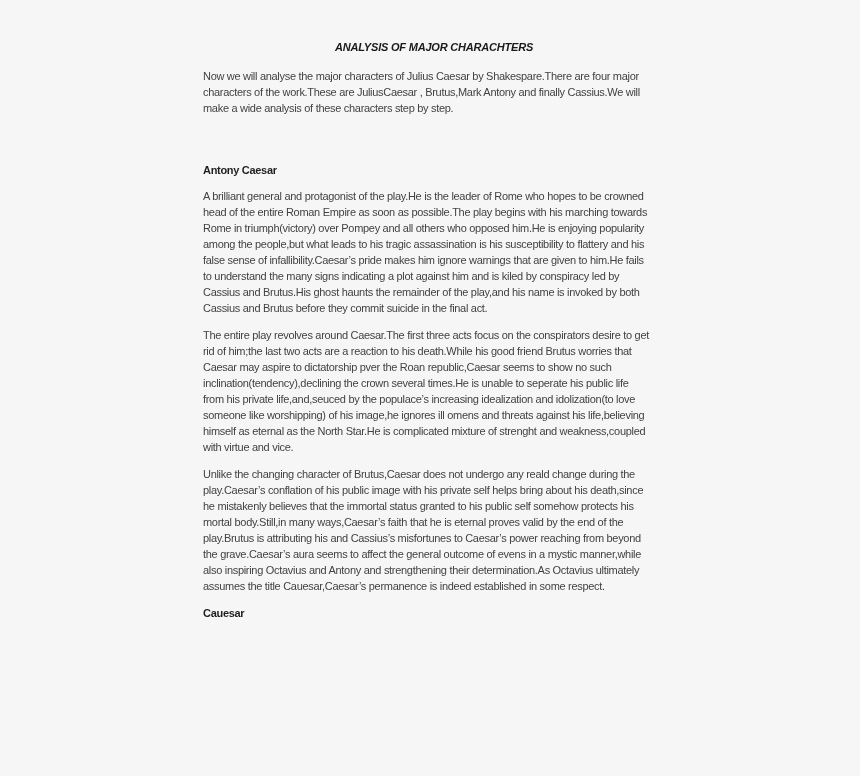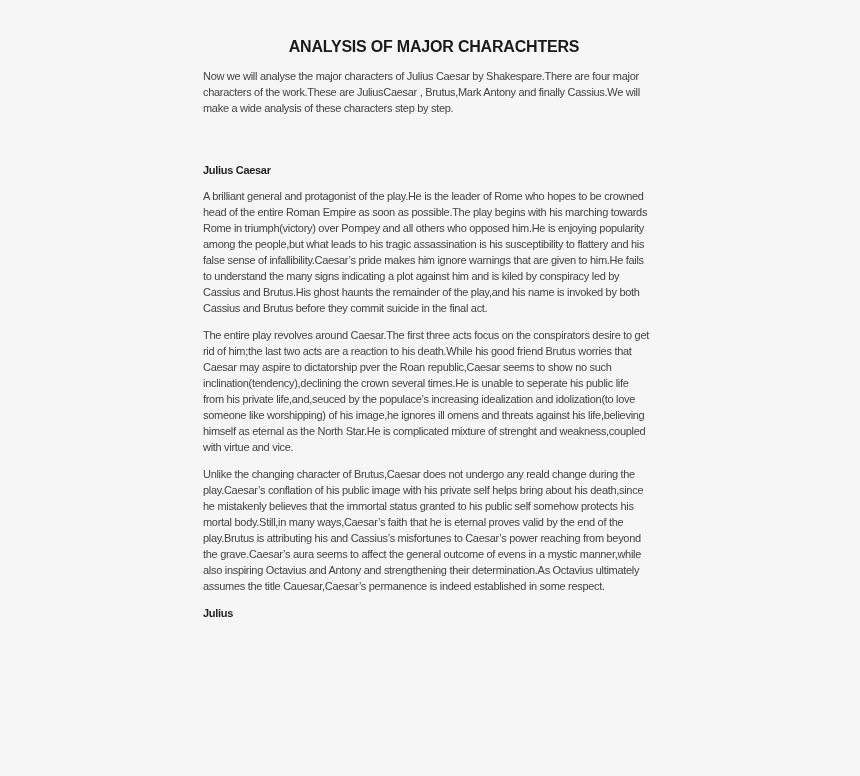--- a/index.html
+++ b/index.html
@@ -24,26 +24,27 @@
     top: 0;
     width: 462px;
     padding-top: 39px;
     color: #424242;
     font-size: 11px;
     line-height: 16px;
     letter-spacing: -0.3px;
   }
   .doc-title {
     margin: 0 0 13px 0;
-    font-size: 16px;
+    font-size: 11px;
     line-height: 16px;
     font-weight: bold;
     color: #1a1a1a;
     text-align: center;
     letter-spacing: -0.2px;
+    font-style: italic;
   }
   .para {
     margin: 0 16px 11px 0;
   }
   .section-heading {
     margin: 0 0 10px 0;
     font-size: 11px;
     line-height: 16px;
     font-weight: bold;
     color: #1f1f1f;
@@ -55,25 +56,25 @@
 </head>
 <body>
 
 <div class="page">
   <div class="content">
 
     <h1 class="doc-title">ANALYSIS OF MAJOR CHARACHTERS</h1>
 
     <p class="para">Now we will analyse the major characters of Julius Caesar by Shakespare.There are four major characters of the work.These are JuliusCaesar , Brutus,Mark Antony and finally Cassius.We will make a wide analysis of these characters step by step.</p>
 
-    <h2 class="section-heading first">Julius Caesar</h2>
+    <h2 class="section-heading first">Antony Caesar</h2>
 
     <p class="para">A brilliant general and protagonist of the play.He is the leader of Rome who hopes to be crowned head of the entire Roman Empire as soon as possible.The play begins with his marching towards Rome in triumph(victory) over Pompey and all others who opposed him.He is enjoying popularity among the people,but what leads to his tragic assassination is his susceptibility to flattery and his false sense of infallibility.Caesar’s pride makes him ignore warnings that are given to him.He fails to understand the many signs indicating a plot against him and is kiled by conspiracy led by Cassius and Brutus.His ghost haunts the remainder of the play,and his name is invoked by both Cassius and Brutus before they commit suicide in the final act.</p>
 
     <p class="para">The entire play revolves around Caesar.The first three acts focus on the conspirators desire to get rid of him;the last two acts are a reaction to his death.While his good friend Brutus worries that Caesar may aspire to dictatorship pver the Roan republic,Caesar seems to show no such inclination(tendency),declining the crown several times.He is unable to seperate his public life from his private life,and,seuced by the populace’s increasing idealization and idolization(to love someone like worshipping) of his image,he ignores ill omens and threats against his life,believing himself as eternal as the North Star.He is complicated mixture of strenght and weakness,coupled with virtue and vice.</p>
 
     <p class="para">Unlike the changing character of Brutus,Caesar does not undergo any reald change during the play.Caesar’s conflation of his public image with his private self helps bring about his death,since he mistakenly believes that the immortal status granted to his public self somehow protects his mortal body.Still,in many ways,Caesar’s faith that he is eternal proves valid by the end of the play.Brutus is attributing his and Cassius’s misfortunes to Caesar’s power reaching from beyond the grave.Caesar’s aura seems to affect the general outcome of evens in a mystic manner,while also inspiring Octavius and Antony and strengthening their determination.As Octavius ultimately assumes the title Cauesar,Caesar’s permanence is indeed established in some respect.</p>
 
-    <h2 class="section-heading">Julius</h2>
+    <h2 class="section-heading">Cauesar</h2>
 
 
   </div>
 </div>
 
 </body></html>

